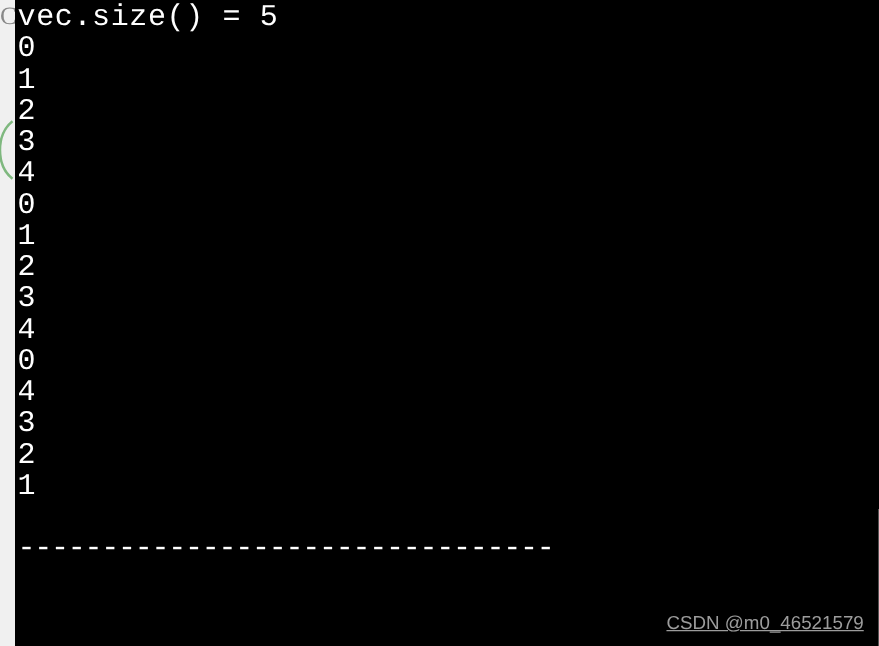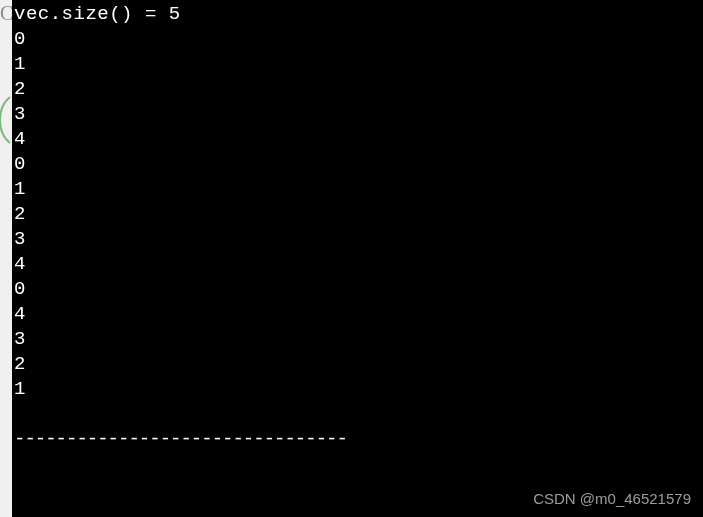--- a/index.html
+++ b/index.html
@@ -39,21 +39,21 @@
       height: 50px;
     }
     .terminal {
       position: absolute;
       left: 12px;
       top: 0;
       width: 691px;
       height: 517px;
       background: #000000;
       color: #ffffff;
-      font-size: 19px;
+      font-size: 24px;
       line-height: 25px;
       padding: 2px 0 0 2px;
       font-family: "NSimSun", "SimSun", "Consolas", "Courier New", monospace;
       letter-spacing: 0.5px;
     }
     .terminal-line {
       white-space: pre;
       height: 25px;
     }
     .separator-line {
@@ -62,20 +62,21 @@
       letter-spacing: -1px;
     }
     .watermark {
       position: absolute;
       right: 12px;
       bottom: 10px;
       color: #b8b8b8;
       font-size: 15px;
       font-family: Arial, sans-serif;
       opacity: 0.85;
+      text-decoration: underline;
     }
   </style>
 </head>
 <body>
 
 <div class="left-edge">
   <span class="left-edge-letter">C</span>
   <svg class="left-edge-curve" viewBox="0 0 14 50">
     <path d="M 12 2 Q 2 10 2 25 Q 2 40 12 48" stroke="#7fb87f" stroke-width="2" fill="none"></path>
   </svg>

